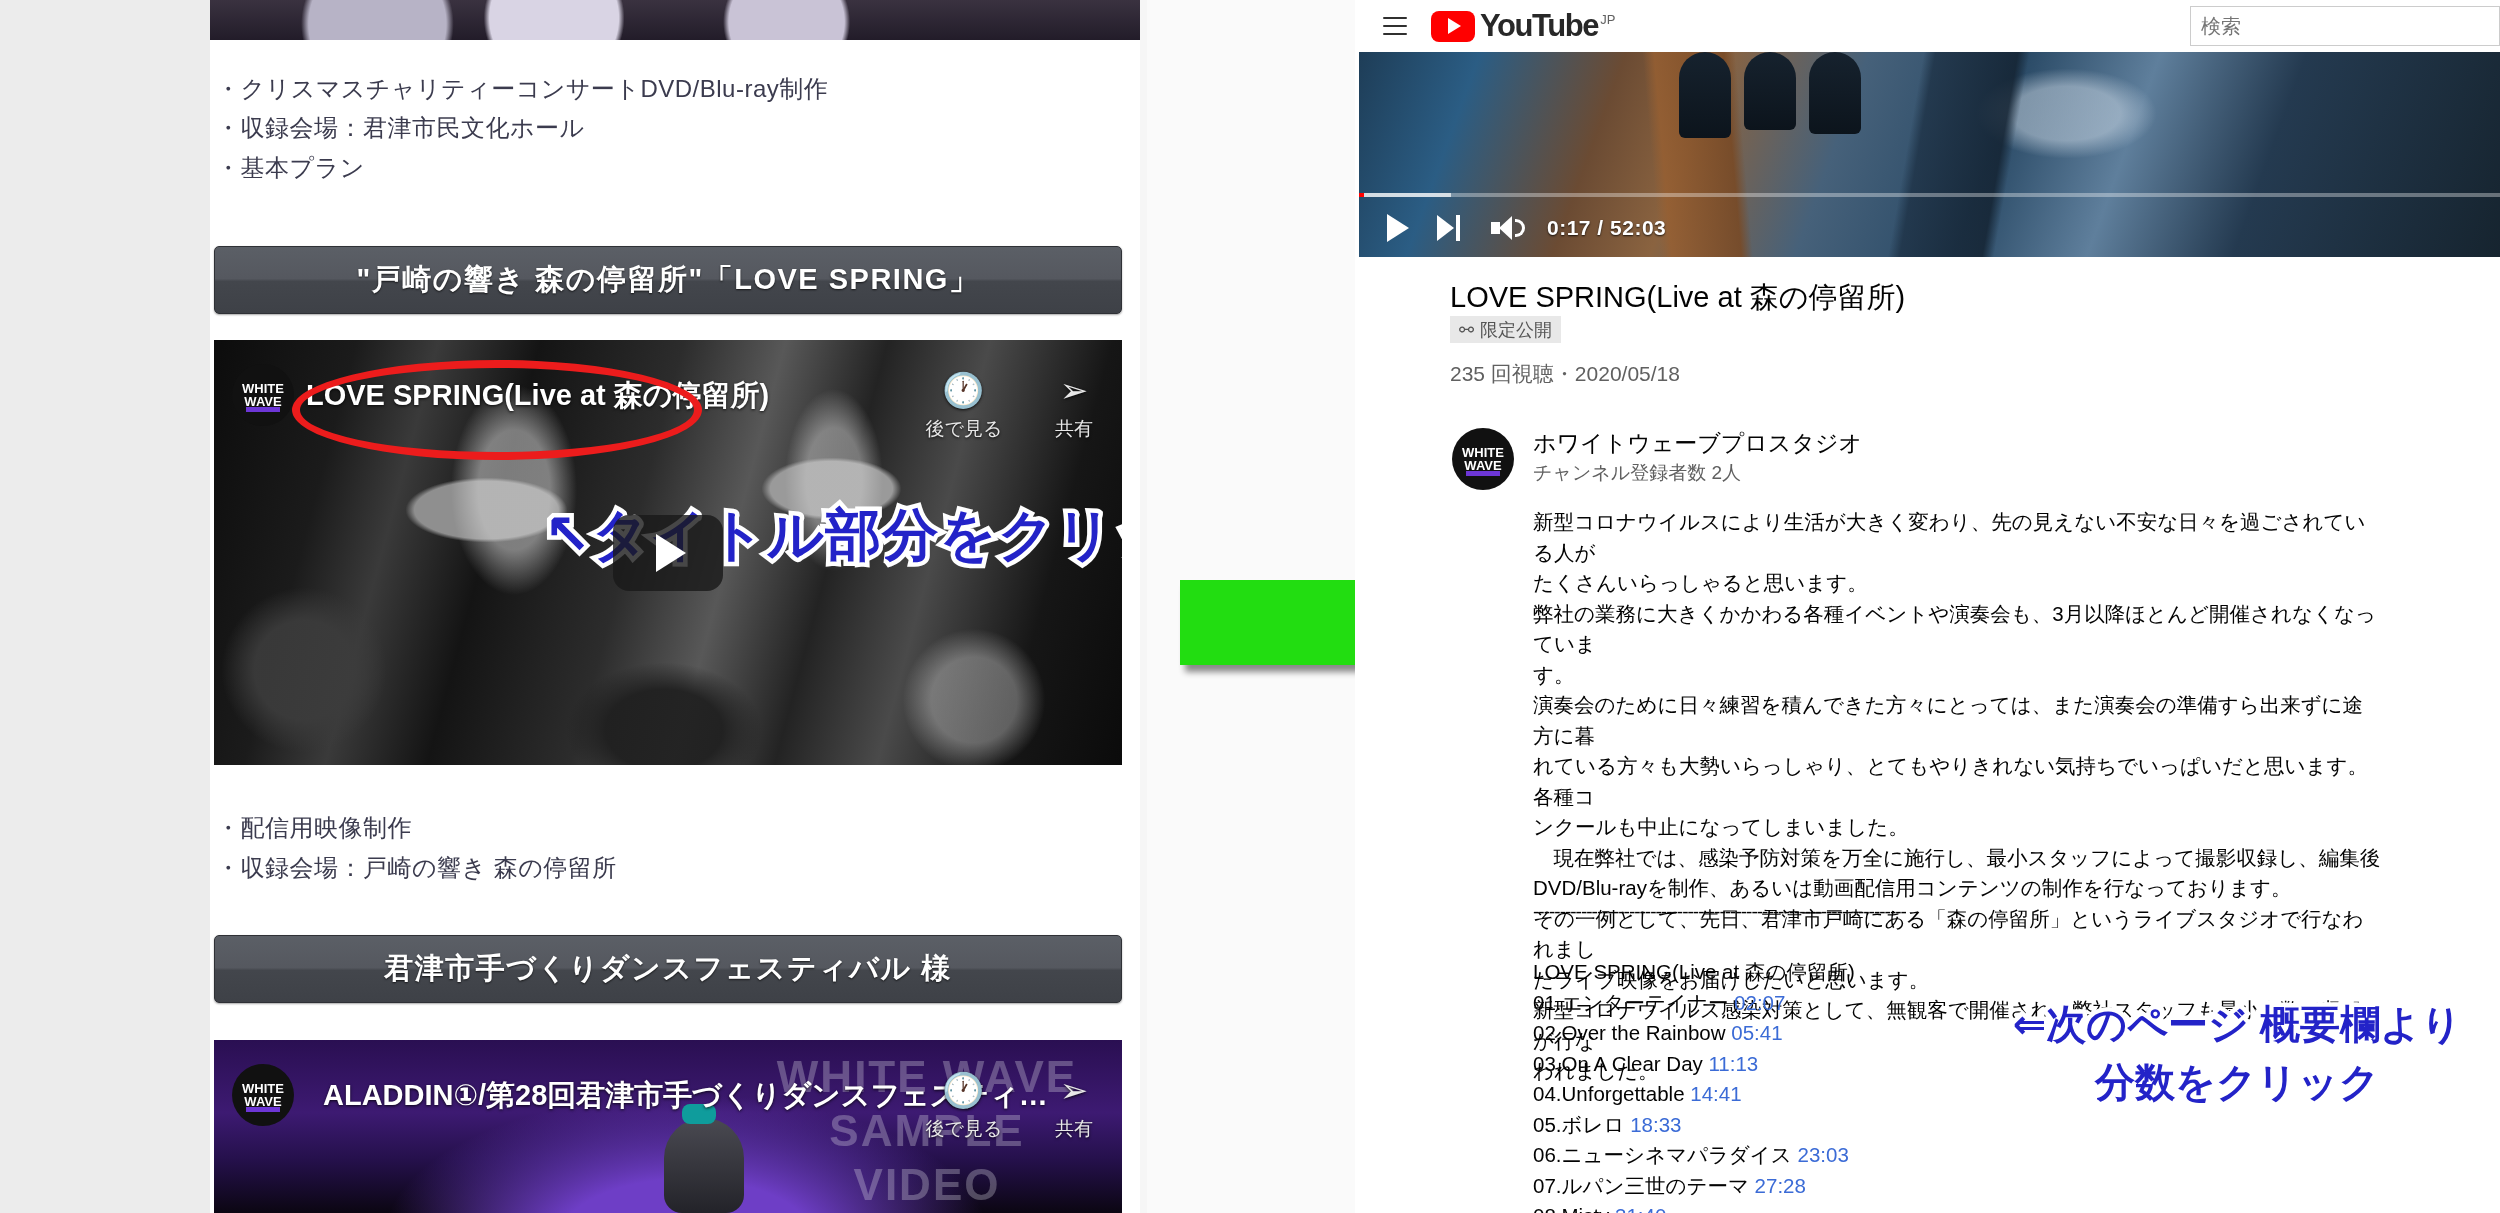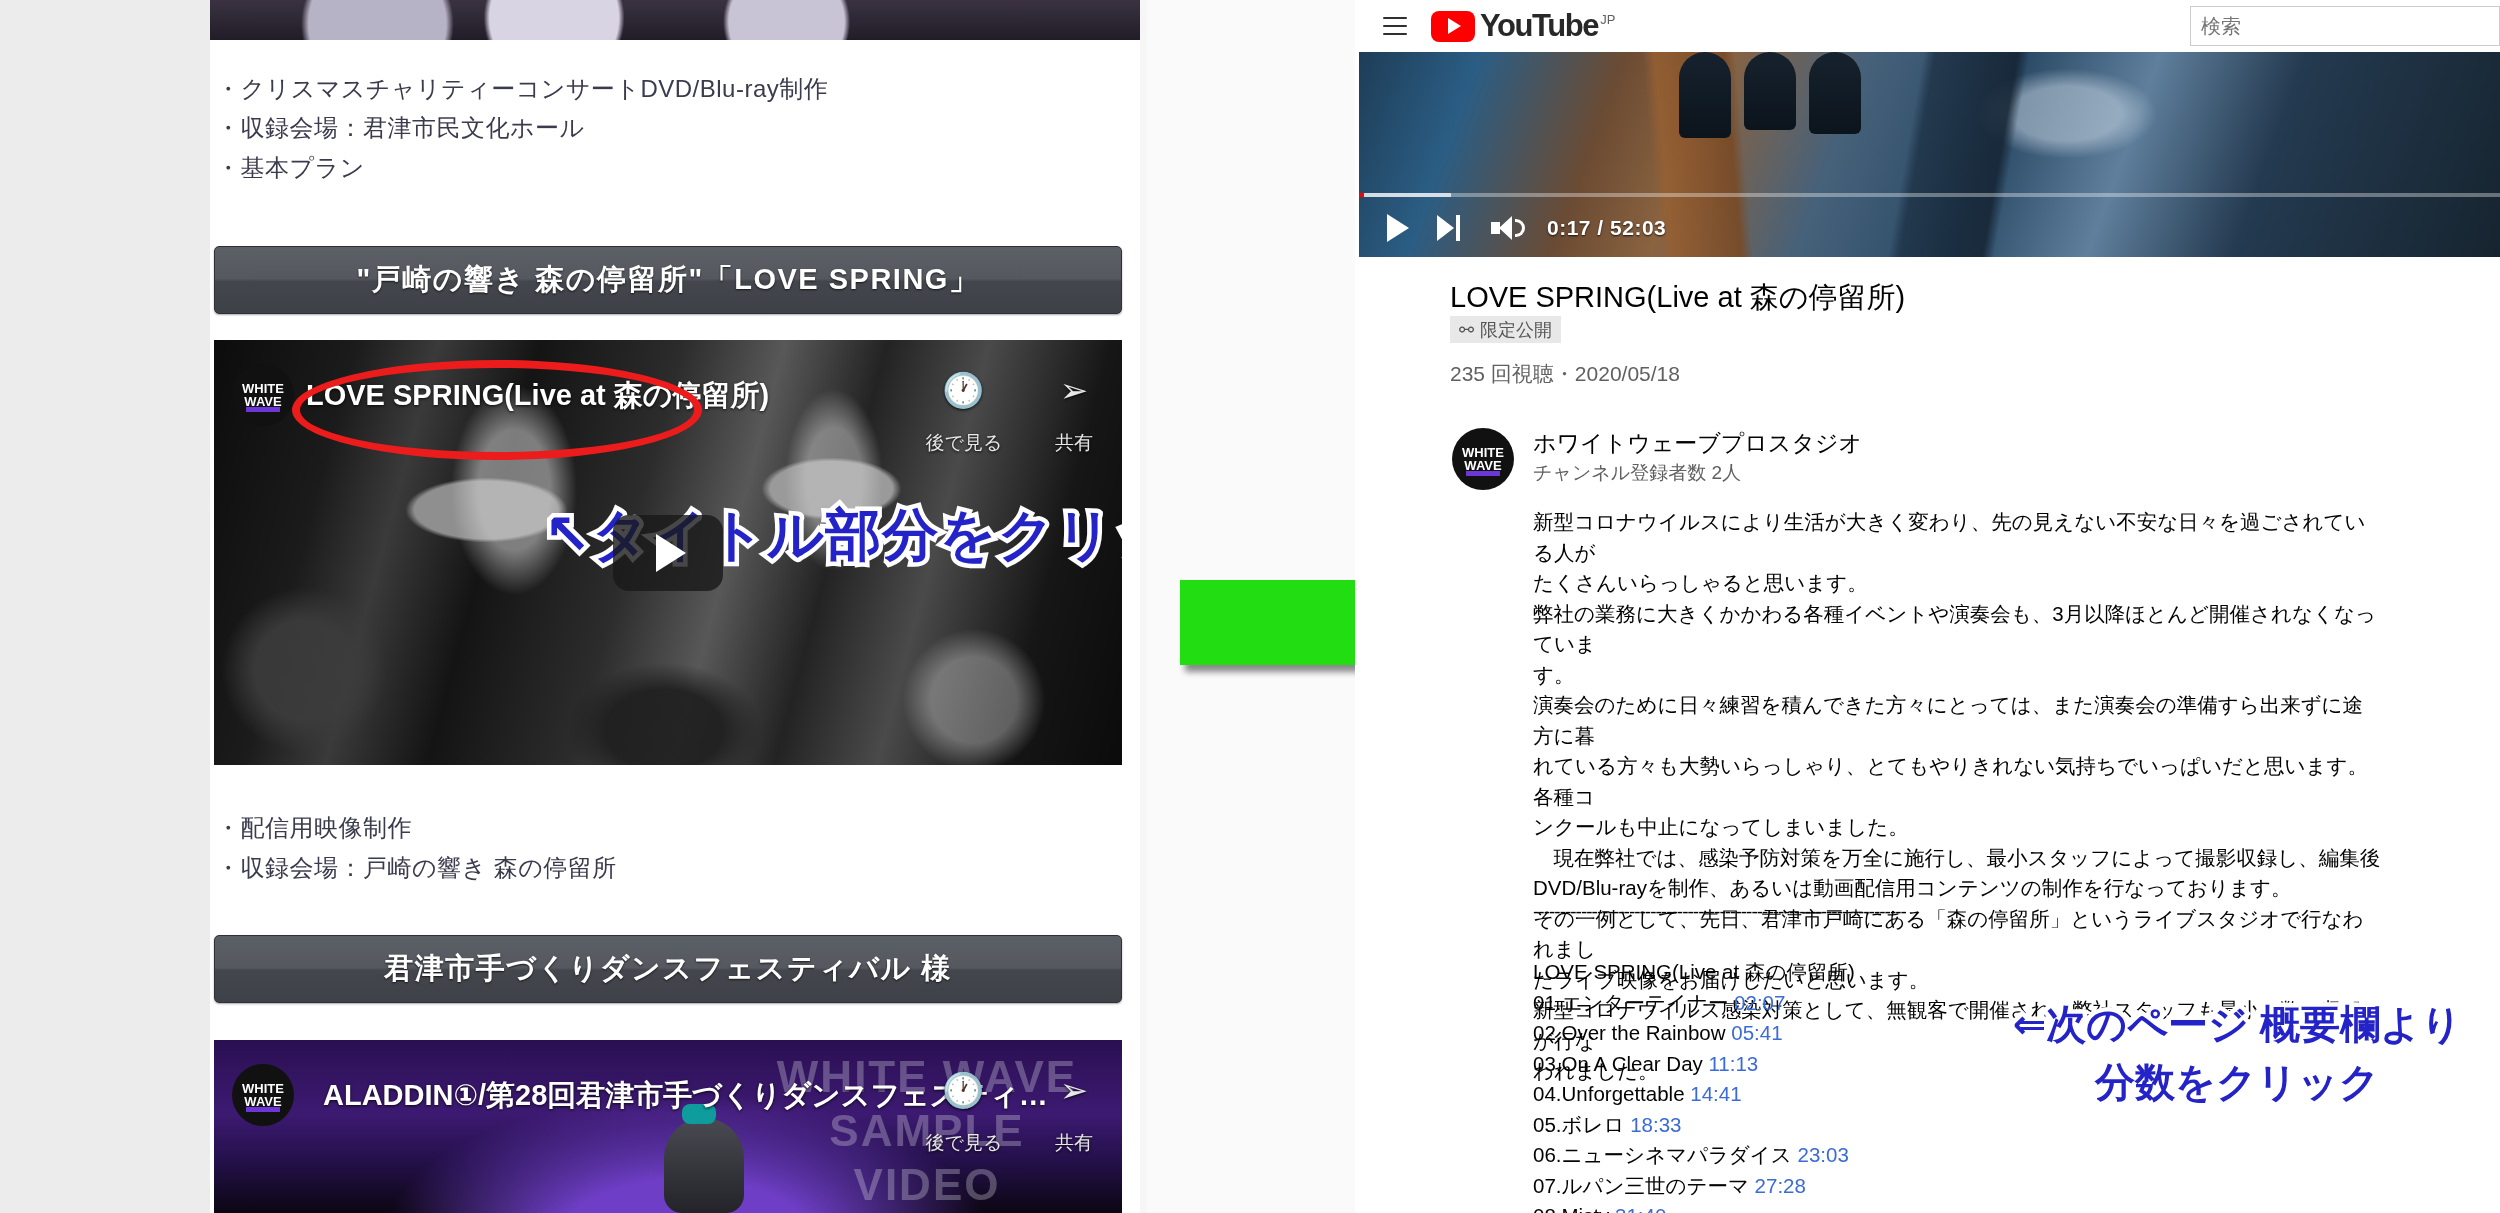--- a/index.html
+++ b/index.html
@@ -72,21 +72,21 @@
       text-align:center; z-index:2; }
   .wwlogo .bar { position:absolute; bottom:22%; left:22%; width:56%; height:9%;
       background:#6d36d6; }
 
   .vtitle { position:absolute; color:#fff; font-weight:600; white-space:nowrap;
       text-shadow:0 1px 3px rgba(0,0,0,.8); }
 
   .vact { position:absolute; color:#e8e8e8; text-align:center; width:100px;
       text-shadow:0 1px 3px rgba(0,0,0,.85); }
   .vact .glyph { display:block; font-size:34px; line-height:40px; }
-  .vact .lab { display:block; font-size:19px; margin-top:20px; }
+  .vact .lab { display:block; font-size:19px; margin-top:6px; }
 
   .playbtn { position:absolute; width:110px; height:76px; border-radius:16px;
       background:rgba(25,25,25,.80);
       display:flex; align-items:center; justify-content:center; }
   .playbtn:after { content:""; border-left:30px solid #fff;
       border-top:19px solid transparent; border-bottom:19px solid transparent; margin-left:6px; }
 
   .red-ellipse { position:absolute; border:8px solid #ec1c1c; border-radius:50%;
       background:transparent; }
 

